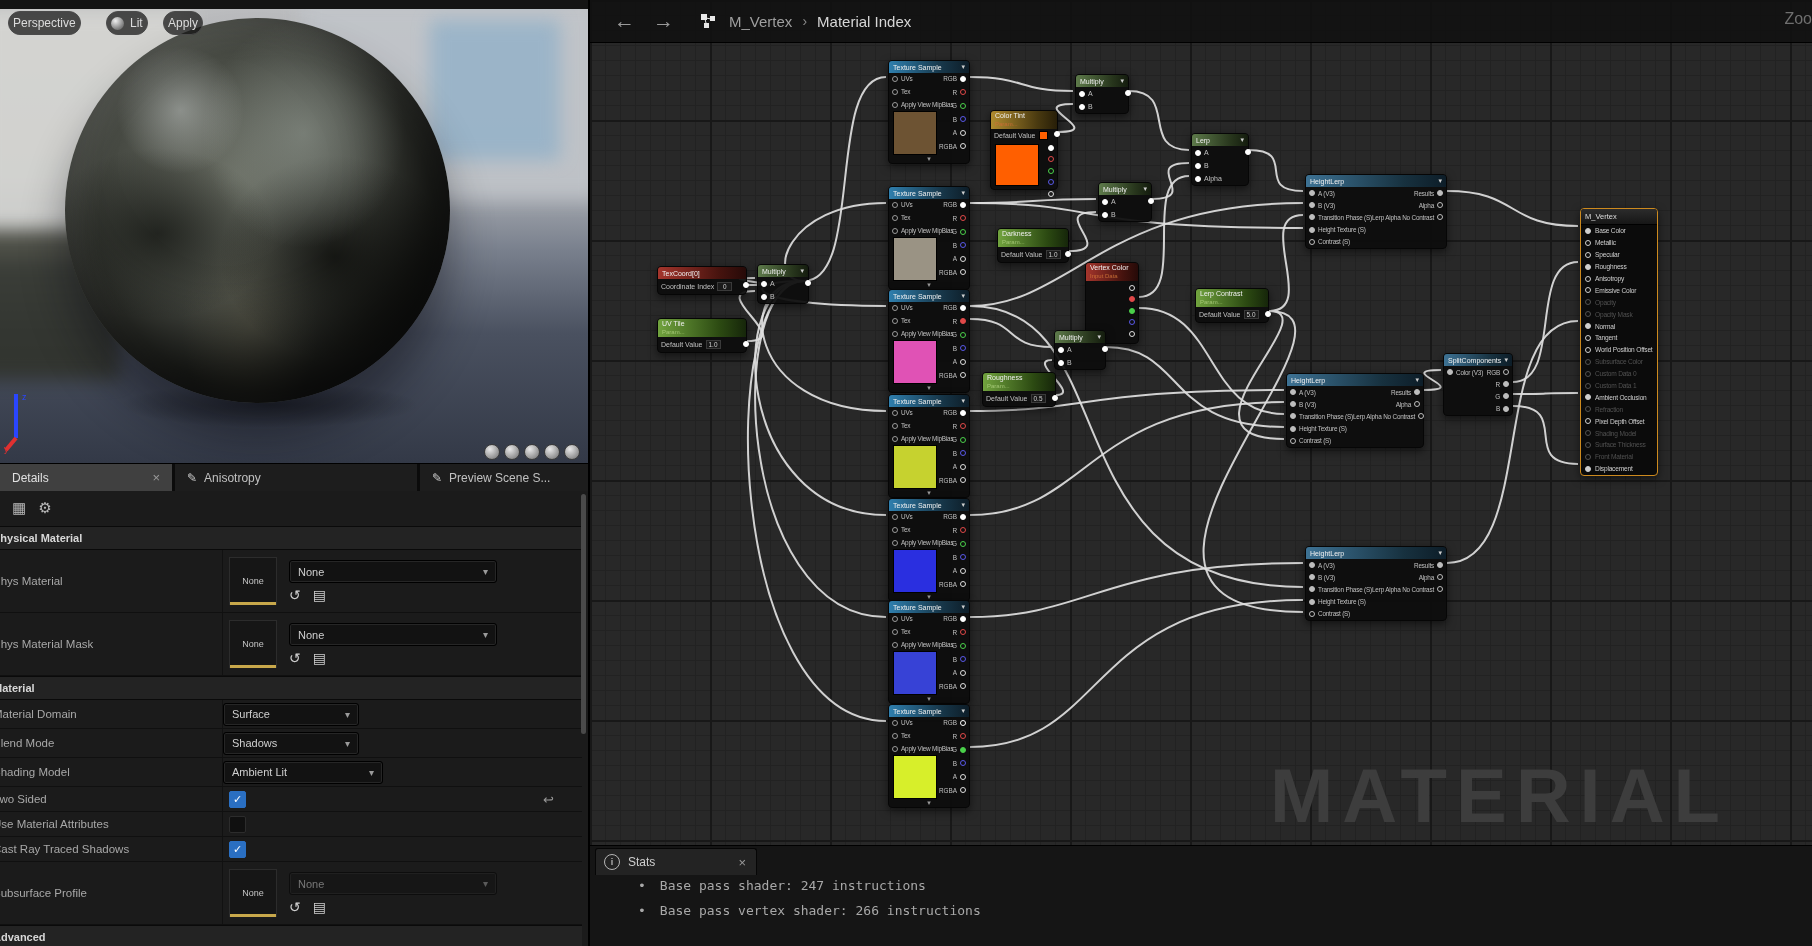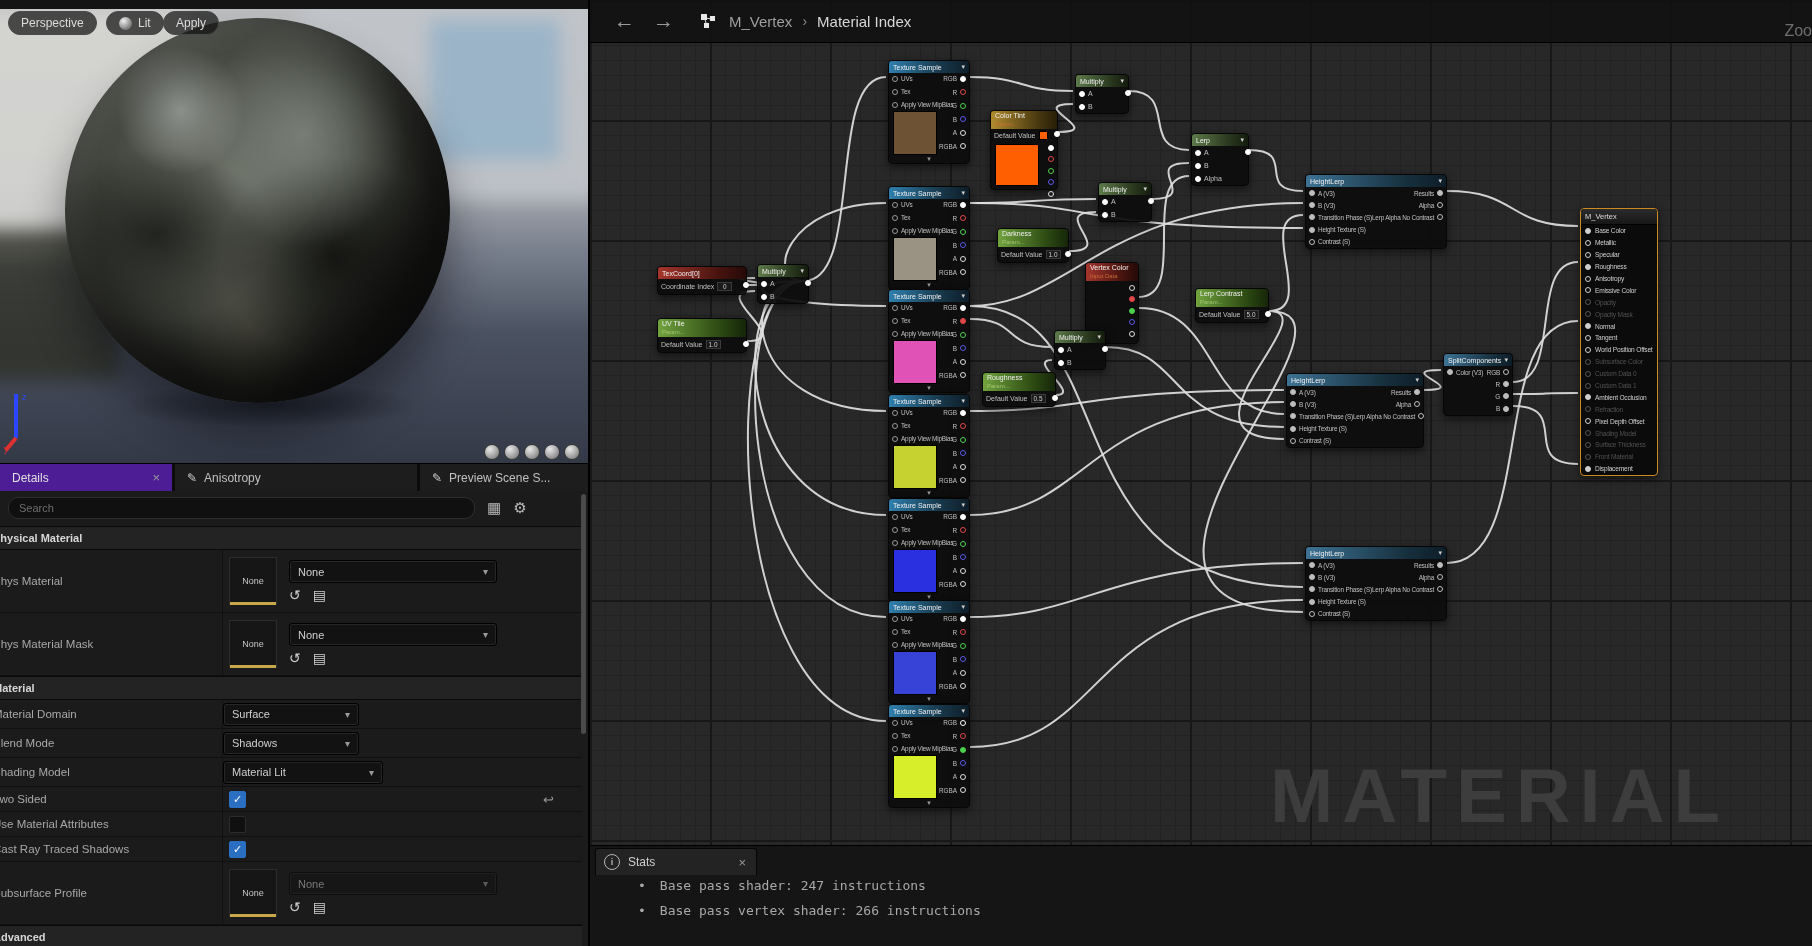--- a/index.html
+++ b/index.html
@@ -3,21 +3,21 @@
 <meta charset="utf-8">
 <style>
   html,body{margin:0;padding:0;background:#000;}
   #root{position:relative;width:1812px;height:946px;overflow:hidden;background:#1a1a1a;
         font-family:"Liberation Sans",sans-serif;color:#c9c9c9;-webkit-font-smoothing:antialiased;}
   
   #viewport{position:absolute;left:0;top:0;width:588px;height:463px;overflow:hidden;
     background:linear-gradient(180deg,#bdbec0 0%,#aeb1b6 38%,#79808d 54%,#4a5160 72%,#333947 100%);}
   .vp-blob{position:absolute;filter:blur(9px);}
   #vp-topbar{position:absolute;left:0;top:0;width:100%;height:9px;background:#141414;}
-  .vp-pill{position:absolute;top:11px;height:22px;line-height:22px;padding:0 12px;border-radius:12px;
+  .vp-pill{position:absolute;top:11px;height:22px;line-height:22px;padding:0 4px;border-radius:12px;
     background:rgba(18,18,18,.72);border:1px solid #4a4a4a;color:#dcdcdc;font-size:12px;display:flex;align-items:center;gap:6px;}
   .lit-dot{width:13px;height:13px;border-radius:50%;background:radial-gradient(circle at 35% 30%,#efefef,#7a7a7a 70%);display:inline-block;}
   #sphere{position:absolute;left:65px;top:18px;width:385px;height:385px;border-radius:50%;
     background:
       radial-gradient(circle at 30% 24%,rgba(235,240,240,.38) 0%,rgba(235,240,240,0) 16%),
       radial-gradient(ellipse at 62% 30%,rgba(150,158,150,.55) 0%,rgba(150,158,150,0) 30%),
       radial-gradient(ellipse at 24% 56%,rgba(26,28,24,.85) 0%,rgba(26,28,24,0) 28%),
       radial-gradient(ellipse at 70% 62%,rgba(18,19,16,.9) 0%,rgba(18,19,16,0) 30%),
       radial-gradient(ellipse at 48% 80%,rgba(90,88,72,.5) 0%,rgba(90,88,72,0) 24%),
       radial-gradient(circle at 44% 42%,#6a6e64 0%,#484b44 38%,#2c2e29 64%,#131418 92%);
@@ -25,21 +25,21 @@
   #sphere-shadow{position:absolute;left:120px;top:382px;width:300px;height:46px;border-radius:50%;
     background:radial-gradient(ellipse,rgba(10,12,16,.55),rgba(10,12,16,0) 70%);}
   #gizmo{position:absolute;left:2px;top:388px;}
   .shape-btns{position:absolute;right:8px;top:444px;display:flex;gap:4px;}
   .shape-btn{width:14px;height:14px;border-radius:50%;background:radial-gradient(circle at 35% 30%,#e8e8e8,#8b8b8b 75%);
     border:1px solid #3a3a3a;}
   
   #details{position:absolute;left:0;top:463px;width:588px;height:483px;background:#1b1b1b;overflow:hidden;border-top:1px solid #000;}
   #tabbar{position:absolute;left:0;top:0;width:100%;height:27px;background:#0b0b0b;display:flex;}
   .tab{height:27px;display:flex;align-items:center;gap:7px;padding:0 12px;font-size:12px;color:#c0c0c0;background:#1d1d1d;margin-right:3px;}
-  .tab.active{background:#4c1d95;color:#e0e0e0;width:148px;justify-content:space-between;}
+  .tab.active{background:#404040;color:#e0e0e0;width:148px;justify-content:space-between;}
   .tab .ticon{color:#cfcfcf;font-size:12px;}
   .tab .tclose{color:#9a9a9a;font-size:13px;}
   .tab.t2{width:218px;}
   .tab.t3{flex:1;margin-right:0;}
   #searchrow{position:absolute;left:0;top:27px;width:100%;height:33px;background:#1b1b1b;display:flex;align-items:center;}
   #search{margin-left:8px;width:445px;height:20px;background:#101010;border:1px solid #2e2e2e;border-radius:10px;
     color:#cfcfcf;font-size:11px;padding:0 10px;outline:none;font-family:"Liberation Sans",sans-serif;}
   #search::placeholder{color:#6e6e6e;}
   .srch-ic{color:#b9b9b9;font-size:15px;margin-left:12px;}
   #rows{position:absolute;left:0;top:62px;width:582px;}
@@ -78,21 +78,21 @@
     background-size:120px 120px,120px 120px,15px 15px,15px 15px;border-left:2px solid #000;}
   #watermark{position:absolute;left:680px;top:752px;font-size:76px;font-weight:bold;color:#3d3d3d;
     letter-spacing:9px;white-space:nowrap;}
   #gheader{position:absolute;left:0;top:0;width:100%;height:42px;background:rgba(16,16,16,.88);
     display:flex;align-items:center;border-bottom:1px solid #000;}
   .gh-arrow{color:#9a9a9a;font-size:21px;margin-left:24px;}
   #gh-icon{margin-left:26px;}
   #gh-asset{margin-left:12px;font-size:15px;color:#9f9f9f;}
   #gh-sep{margin:0 10px;font-size:14px;color:#8a8a8a;}
   #gh-graph{font-size:15px;color:#d6d6d6;}
-  #gh-zoom{position:absolute;right:2px;top:10px;font-size:16px;color:#6f6f6f;margin-top:12px;}
+  #gh-zoom{position:absolute;right:2px;top:10px;font-size:16px;color:#6f6f6f;}
   #wires{position:absolute;left:0;top:0;}
   #nodes{position:absolute;left:0;top:0;width:100%;height:100%;}
   .node{position:absolute;background:rgba(13,13,13,.94);border:1px solid #060606;border-radius:4px;
     box-shadow:0 3px 8px rgba(0,0,0,.55);font-size:7px;color:#c0c0c0;}
   .nhead{height:12px;border-radius:3px 3px 0 0;display:flex;align-items:center;justify-content:space-between;
     padding:0 4px;color:#f0f0f0;font-size:7px;white-space:nowrap;overflow:hidden;}
   .nhead.two{height:18px;flex-direction:column;align-items:stretch;justify-content:center;line-height:8px;}
   .nsub{font-size:6px;opacity:.75;}
   .h-blue{background:linear-gradient(90deg,#2f7fae,#17374a 65%,#0d1d28);}
   .h-fn{background:linear-gradient(90deg,#3d7294,#17313f 70%,#0d1d28);}
@@ -183,21 +183,20 @@
       <div class="tab t2">
         <span class="ticon">✎</span>
         <span>Anisotropy</span>
       </div>
       <div class="tab t3">
         <span class="ticon">✎</span>
         <span>Preview Scene S...</span>
       </div>
     </div>
     <div id="searchrow">
-      <input id="search" placeholder="Search" style="">
       <span class="srch-ic">▦</span>
       <span class="srch-ic">⚙</span>
     </div>
     <div id="rows">
         <div class="sect"><span>Physical Material</span></div>
         <div class="drow asset-row">
           <div class="rlabel">
             <span>Phys Material</span>
           </div>
           <div class="rval">
@@ -254,21 +253,21 @@
               <span class="arr">▾</span>
             </div>
           </div>
         </div>
         <div class="drow dd-row">
           <div class="rlabel">
             <span>Shading Model</span>
           </div>
           <div class="rval">
             <div class="dropdown mid">
-              <span>Material Lit</span>
+              <span>Ambient Lit</span>
               <span class="arr">▾</span>
             </div>
           </div>
         </div>
         <div class="drow cb-row">
           <div class="rlabel">
             <span>Two Sided</span>
           </div>
           <div class="rval">
             <div class="cbox on">✓</div>

